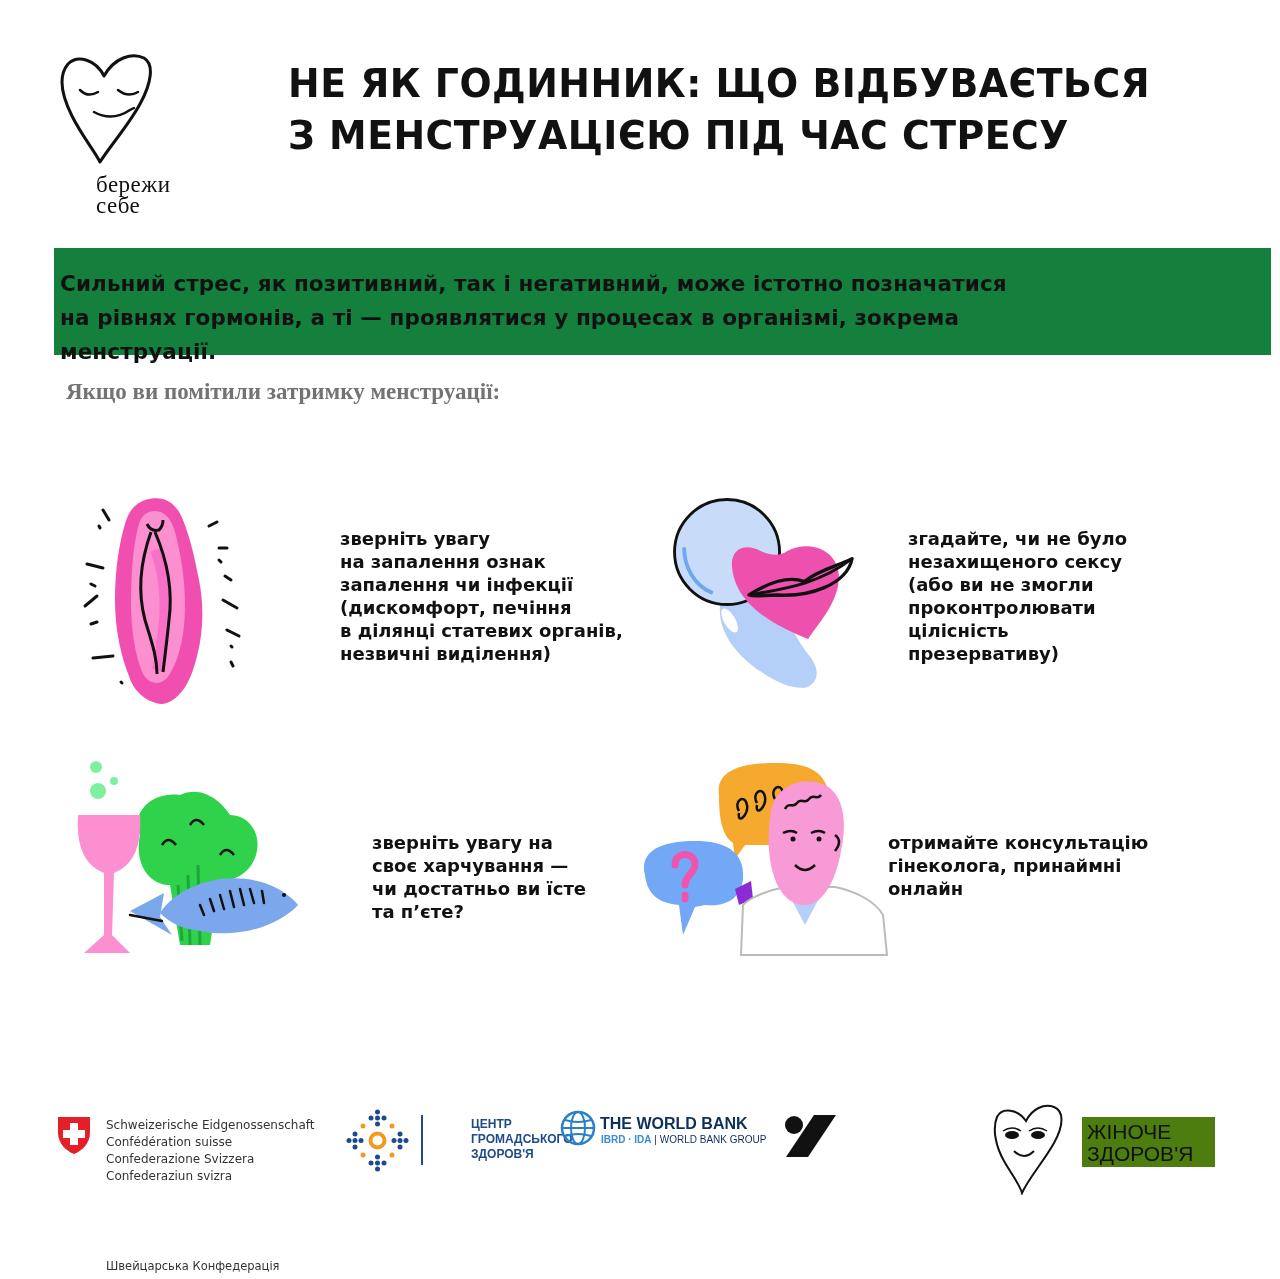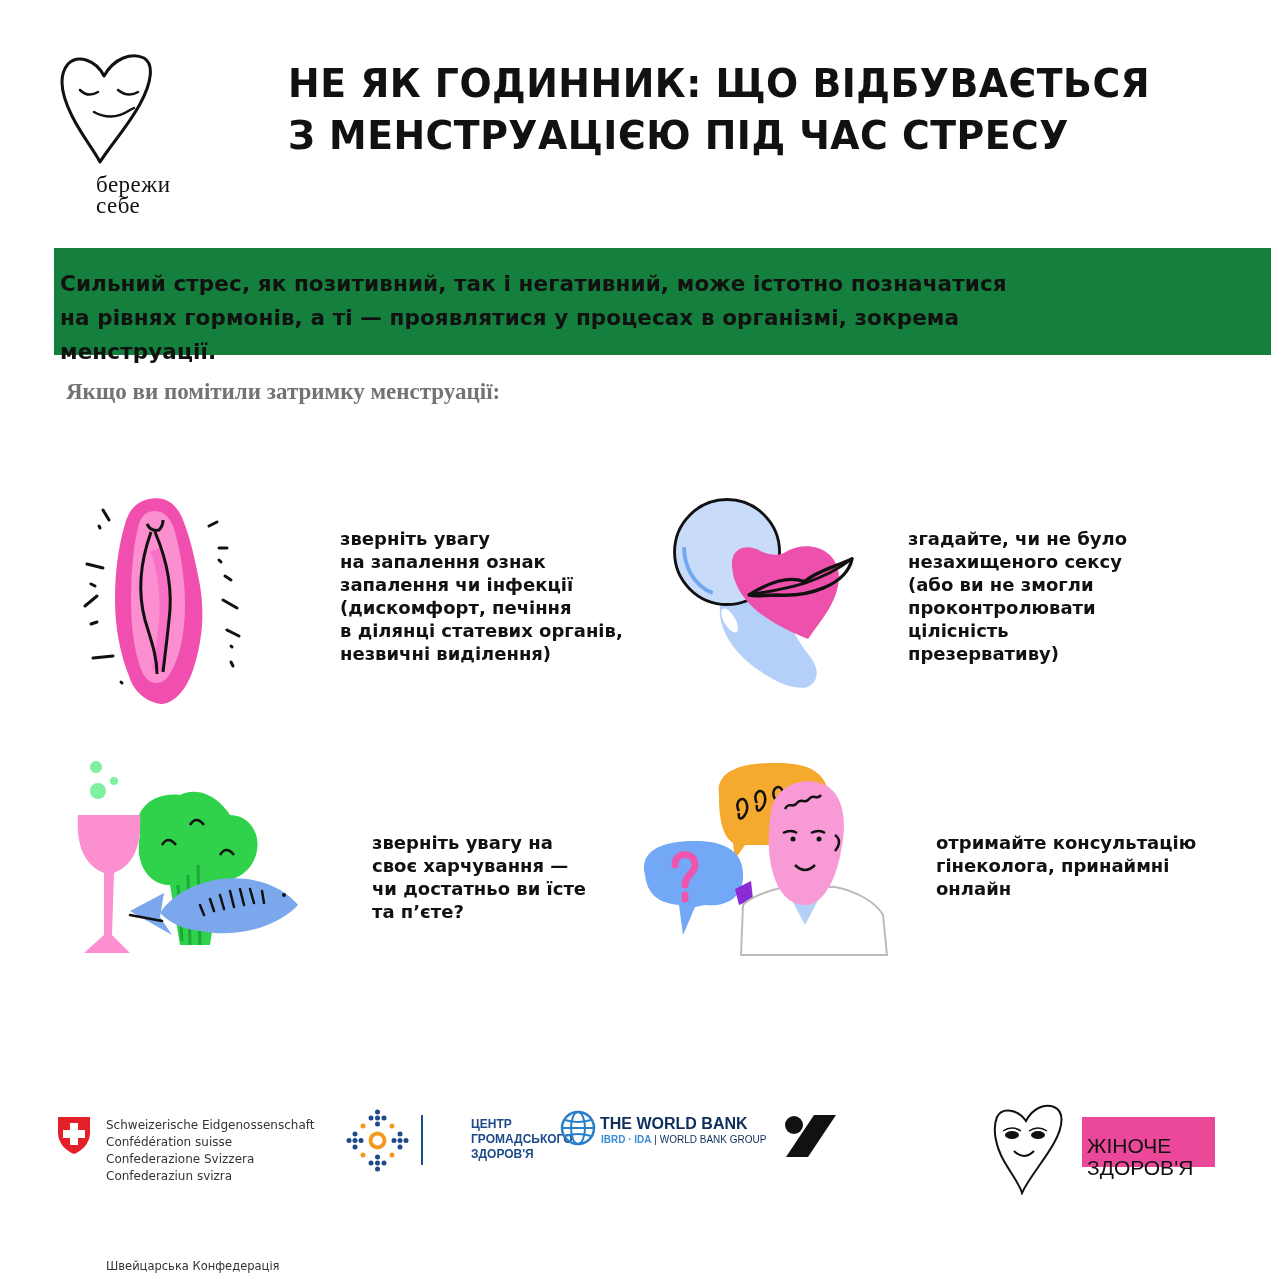--- a/index.html
+++ b/index.html
@@ -19,42 +19,42 @@
   #intro p { font-family: "DejaVu Sans", sans-serif; font-weight: bold; font-size: 21.5px; line-height: 34px; color: #111; white-space: nowrap; letter-spacing: 0.1px; }
 
   #subheading { left: 66px; top: 379px; font-weight: bold; font-size: 23px; color: #737373; white-space: nowrap; font-family: Liberation Serif, serif; }
 
   
   .item-text { font-family: "DejaVu Sans", sans-serif; font-weight: bold; font-size: 18px; line-height: 23px; color: #111; }
   .item-text div { white-space: nowrap; }
   #t1 { left: 340px; top: 527px; }
   #t2 { left: 908px; top: 527px; }
   #t3 { left: 324px; top: 831px; margin-left: 48px; }
-  #t4 { left: 936px; top: 831px; }
+  #t4 { left: 888px; top: 831px; }
 
   .illus { position: absolute; }
   #i1 { left: 75px; top: 490px; width: 180px; height: 220px; }
   #i2 { left: 665px; top: 490px; width: 210px; height: 210px; }
   #i3 { left: 70px; top: 755px; width: 235px; height: 210px; }
   #i4 { left: 635px; top: 755px; width: 265px; height: 210px; }
 
   
   #swiss-shield { left: 56px; top: 1115px; width: 36px; height: 40px; }
   #swiss-text { left: 106px; top: 1117px; font-family: "DejaVu Sans", sans-serif; font-size: 12px; line-height: 17px; color: #333; }
   #swiss-ua { left: 106px; top: 1259px; font-size: 11.5px; color: #333; }
   #cgz-mark { left: 345px; top: 1108px; width: 65px; height: 65px; }
   #cgz-divider { left: 421px; top: 1115px; width: 2px; height: 50px; background: #1e4a8a; }
   #cgz-text { left: 431px; top: 1117px; font-family: "Liberation Sans", sans-serif; font-weight: bold; font-size: 12px; line-height: 15px; color: #1e4a8a; margin-left: 40px; }
   #wb-globe { left: 560px; top: 1110px; width: 36px; height: 36px; }
   #wb-title { left: 600px; top: 1115px; font-family: "Liberation Sans", sans-serif; font-weight: bold; font-size: 16px; color: #0d2f5c; white-space: nowrap; }
   #wb-sub { left: 601px; top: 1134px; font-family: "Liberation Sans", sans-serif; font-size: 10px; color: #0d2f5c; white-space: nowrap; }
   #wb-sub .ibrd { color: #3a8cd6; font-weight: bold; }
   #slash-logo { left: 784px; top: 1113px; width: 54px; height: 46px; }
   #zz-heart { left: 992px; top: 1103px; width: 72px; height: 92px; }
-  #zz-badge { left: 1082px; top: 1117px; width: 133px; height: 50px; background: #ec4899; padding: 18px 0 0 5px; }
+  #zz-badge { left: 1082px; top: 1117px; width: 133px; height: 50px; background: #4d7c0f; padding: 4px 0 0 5px; }
   #zz-badge div { font-family: "Liberation Sans", sans-serif; font-size: 21px; line-height: 22px; color: #111; white-space: nowrap; }
 </style>
 </head>
 <body>
 
 <svg id="logo-heart" class="abs" viewBox="0 0 100 120">
   <path d="M46 26 C38 10 20 4 10 14 C0 26 4 46 14 66 C24 86 36 100 42 112 C52 96 70 76 82 54 C94 32 96 14 86 8 C74 2 56 8 46 26 Z" fill="none" stroke="#111" stroke-width="3" stroke-linejoin="round"></path>
   <path d="M22 40 Q30 48 40 42" fill="none" stroke="#111" stroke-width="2.5" stroke-linecap="round"></path>
   <path d="M60 40 Q70 48 80 42" fill="none" stroke="#111" stroke-width="2.5" stroke-linecap="round"></path>
   <path d="M36 62 Q54 72 72 60 L76 58" fill="none" stroke="#111" stroke-width="2.5" stroke-linecap="round"></path>

